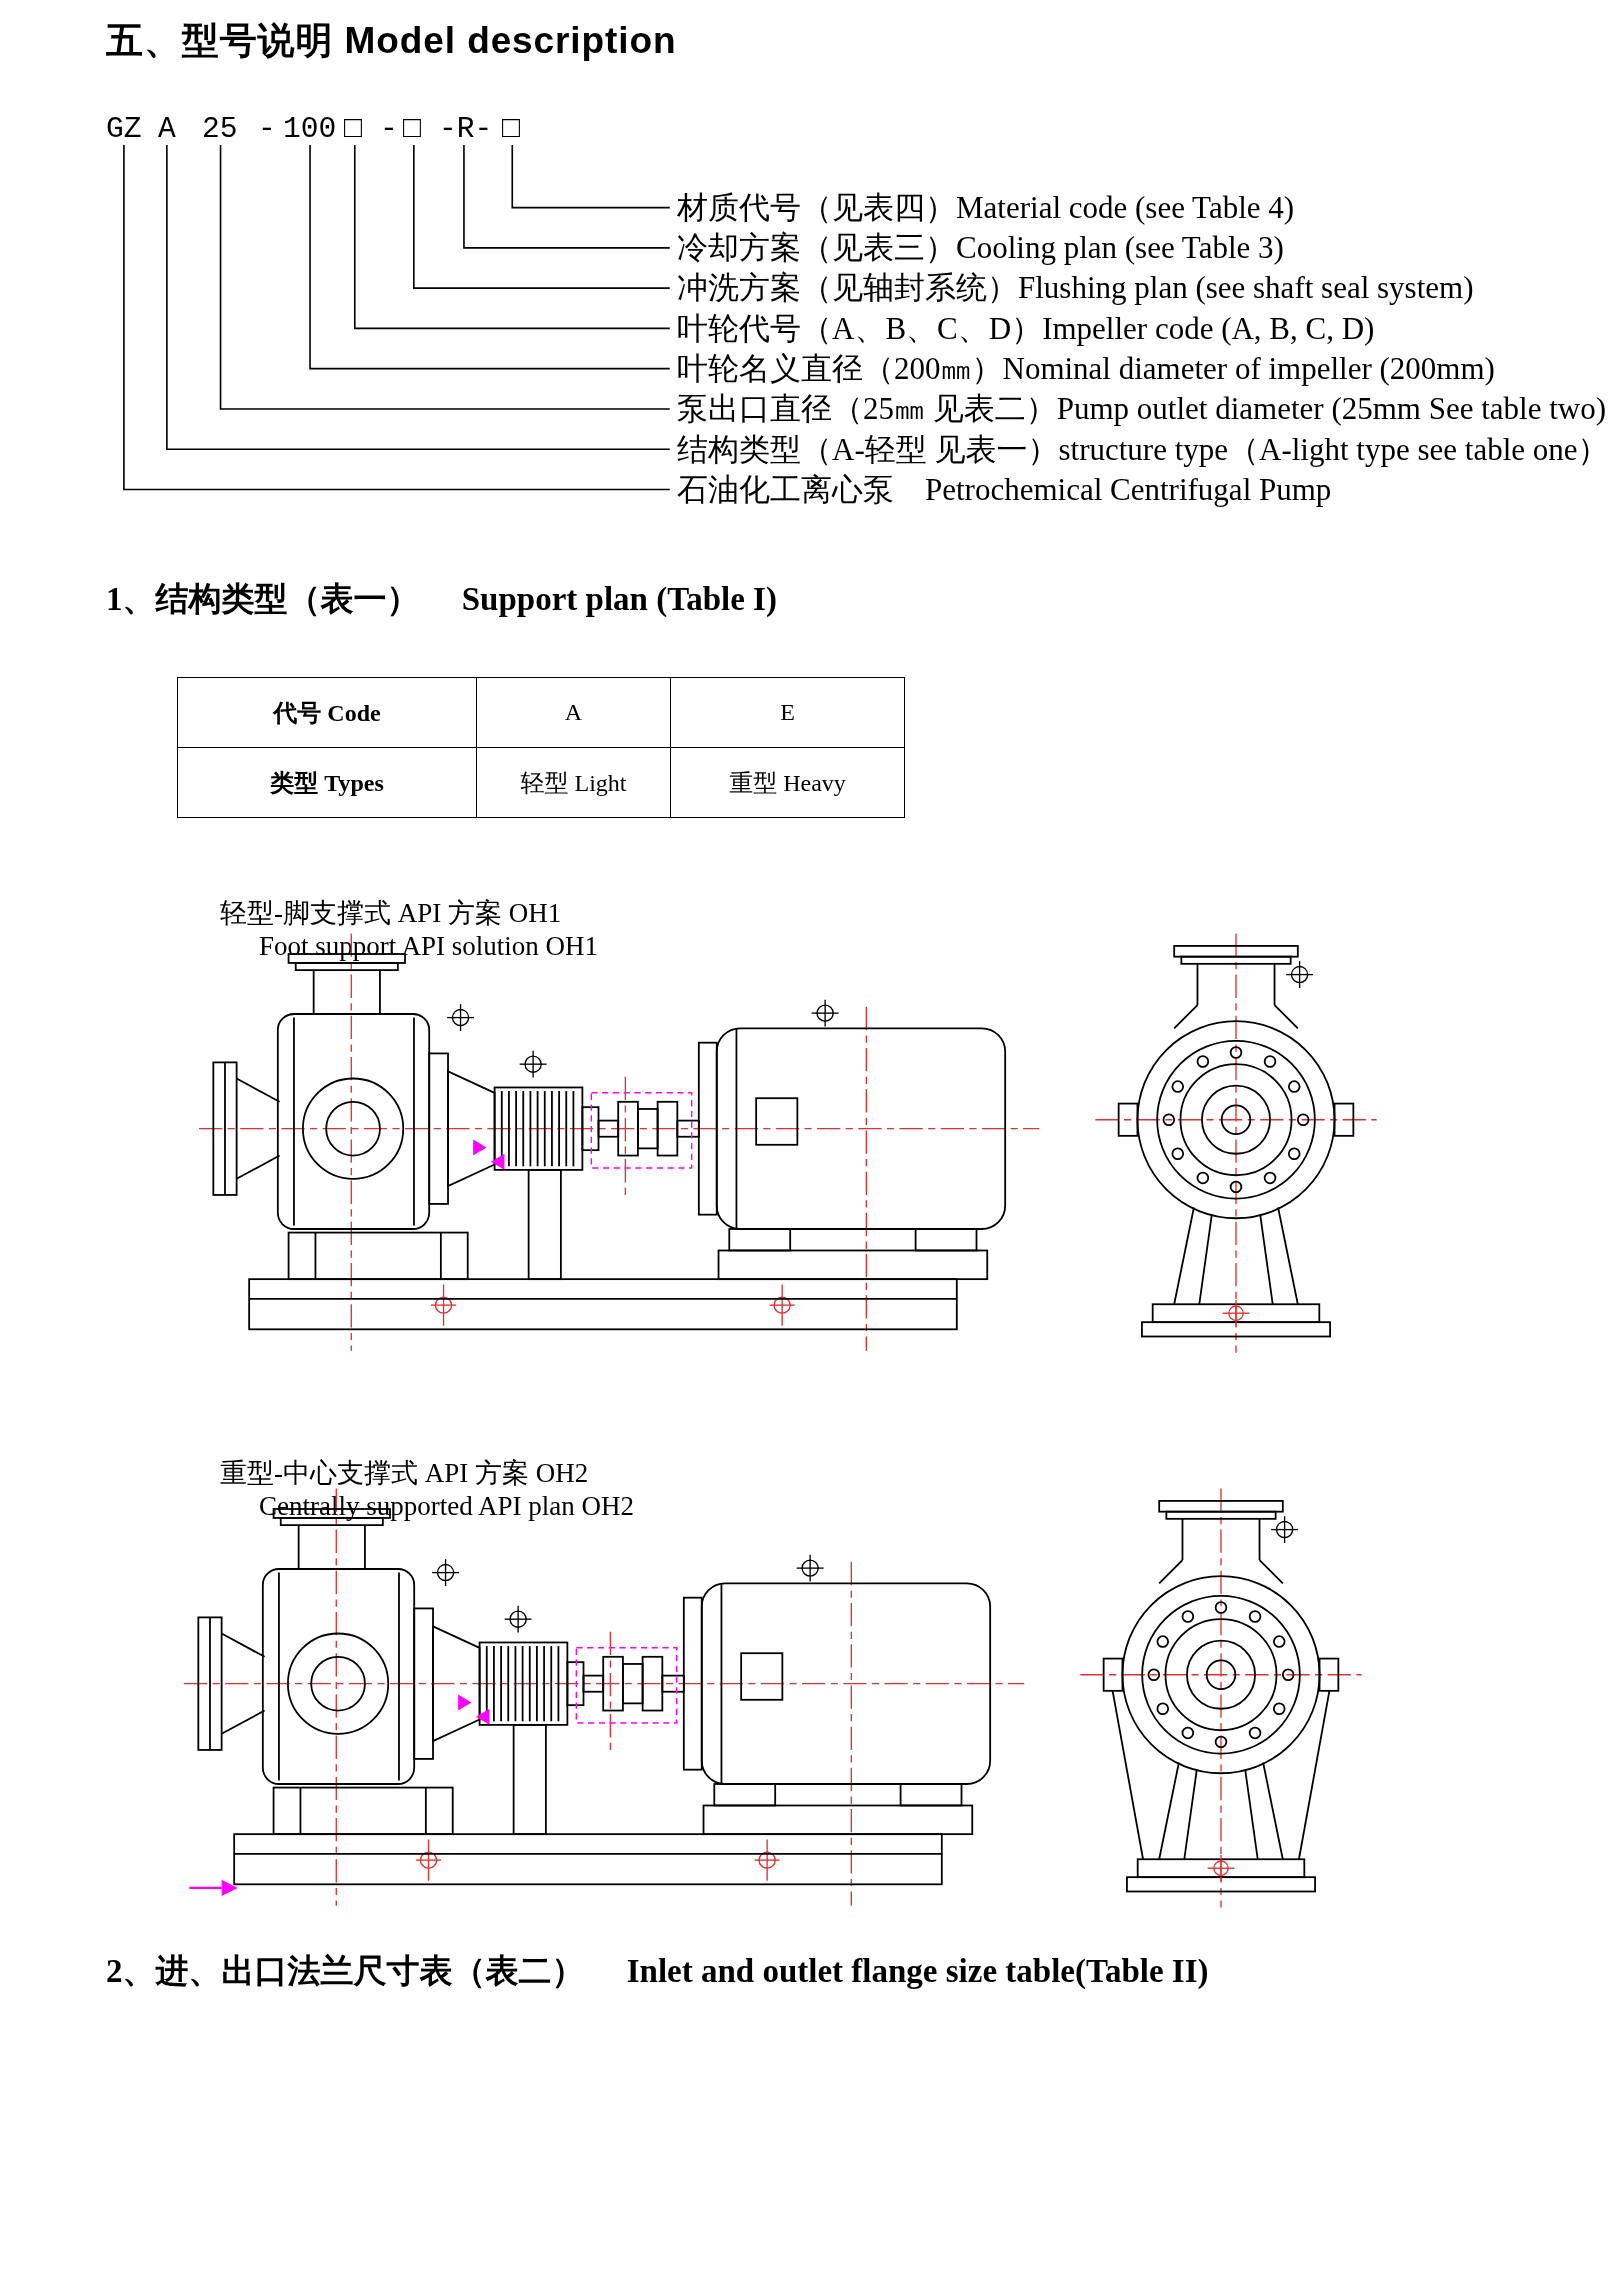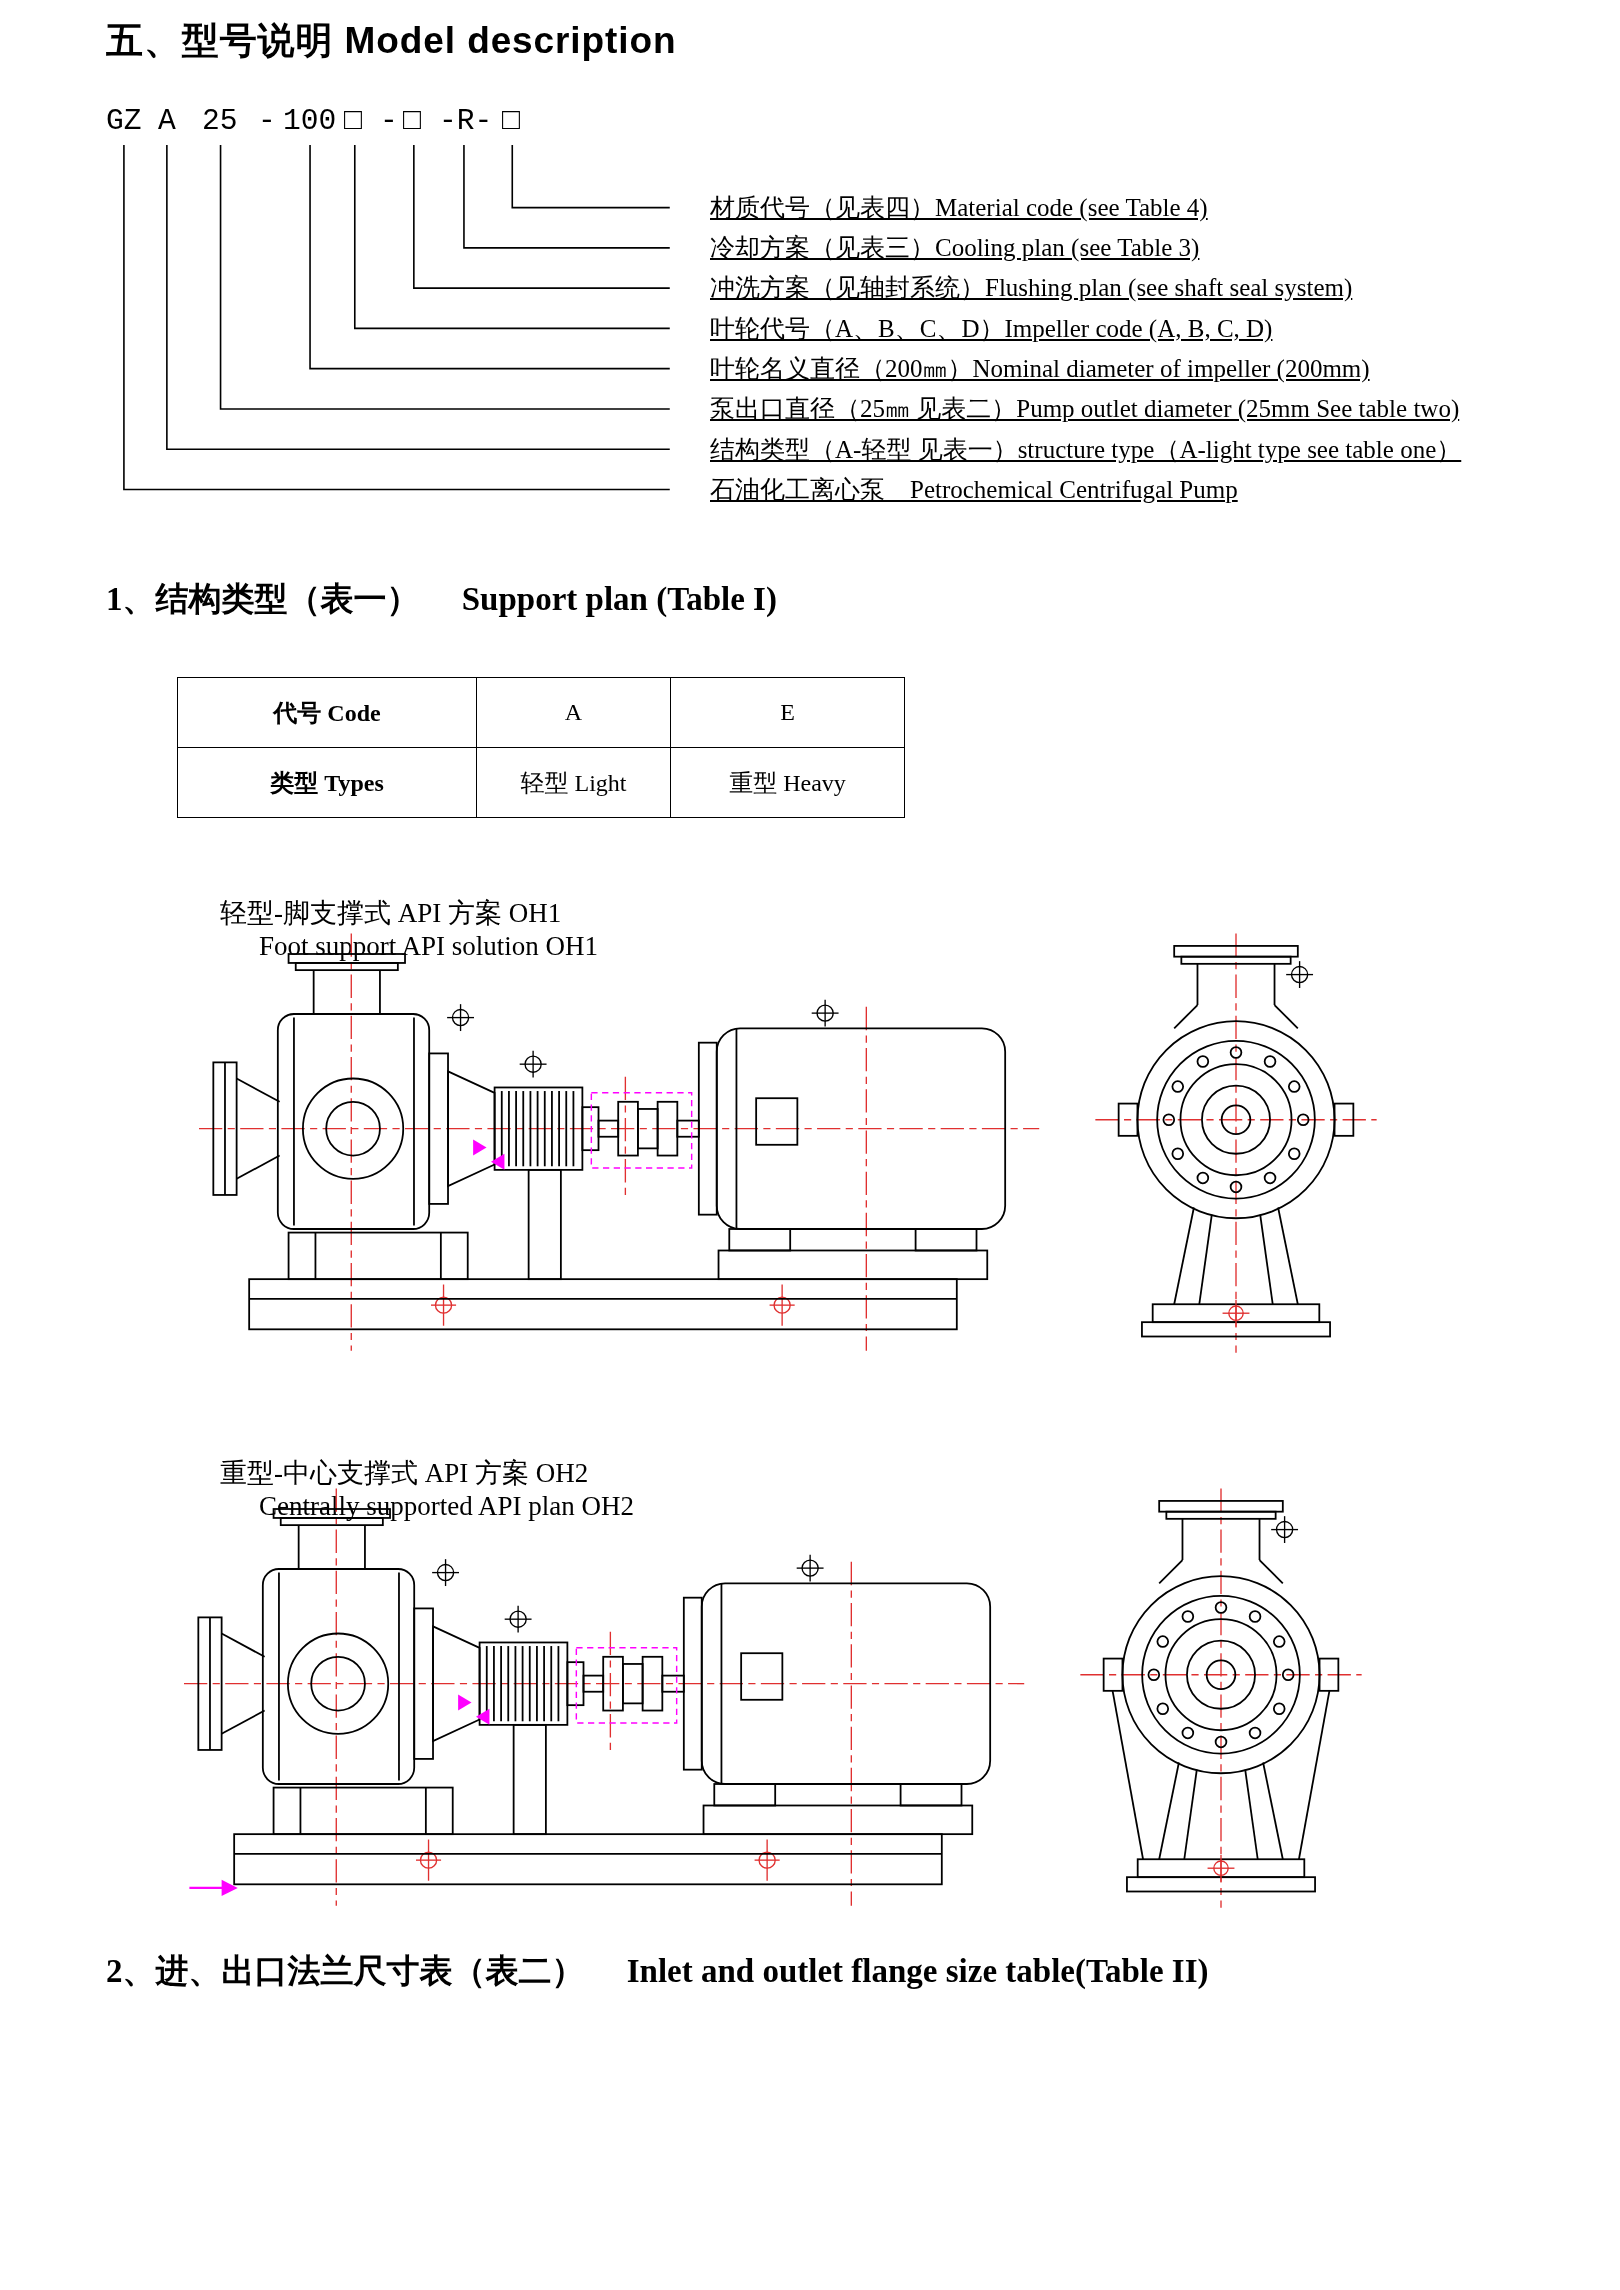--- a/index.html
+++ b/index.html
@@ -12,27 +12,27 @@
     overflow:hidden;
   }
   h1.page-title{
     position:absolute;left:106px;top:16px;margin:0;
     font-family:"Liberation Sans", sans-serif;
     font-size:37px;font-weight:bold;letter-spacing:0.9px;
   }
   .model-code{position:absolute;left:0;top:0;width:1620px;height:537px;}
   .model-code svg.connectors{position:absolute;left:0;top:0;}
   .tok{
-    position:absolute;top:104px;
+    position:absolute;top:112px;
     font-family:"Liberation Mono", monospace;
     font-size:29.6px;white-space:pre;
   }
   .callout{
-    position:absolute;left:710px;height:36px;line-height:36px;
-    font-size:25px;white-space:pre;text-decoration:underline;
+    position:absolute;left:677px;height:36px;line-height:36px;
+    font-size:31px;white-space:pre;
   }
   h2.sec{
     position:absolute;margin:0;left:106px;
     font-size:33px;font-weight:bold;
   }
   h2.sec .en{margin-left:34px;}
   table.t1{
     position:absolute;left:177px;top:677px;
     border-collapse:collapse;table-layout:fixed;
   }

